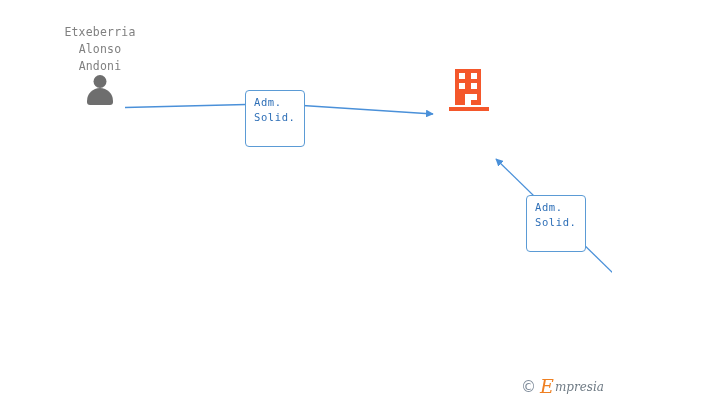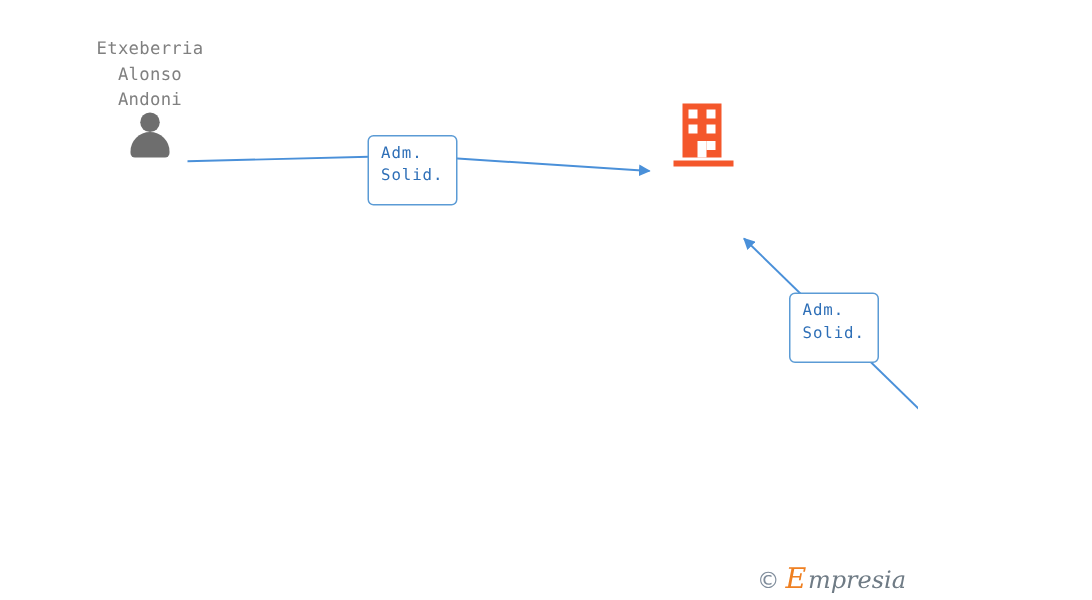--- a/index.html
+++ b/index.html
@@ -118,21 +118,21 @@
   
   .rel-label {
     position: absolute;
     background: #ffffff;
     border: 1px solid #5b9bd5;
     border-radius: 4px;
     color: #2e6fb7;
     font-size: 10.5px;
     line-height: 15px;
     letter-spacing: 0.6px;
-    padding: 4px 8px 11px 8px;
+    padding: 4px 8px 21px 8px;
     white-space: pre-line;
     box-sizing: border-box;
   }
 
   
   #watermark {
     position: absolute;
     right: 8px;
     bottom: 4px;
     display: flex;
@@ -146,21 +146,21 @@
   }
   .wm-e {
     color: #ef8022;
     font-size: 19px;
     font-style: italic;
     font-family: "DejaVu Serif", serif;
     line-height: 1;
   }
   .wm-rest {
     color: #6f7b85;
-    font-size: 16px;
+    font-size: 12px;
     font-style: italic;
     font-family: "DejaVu Serif", serif;
     line-height: 1;
     margin-left: -3px;
   }
 </style>
 </head>
 <body>
 
 <div id="canvas">

